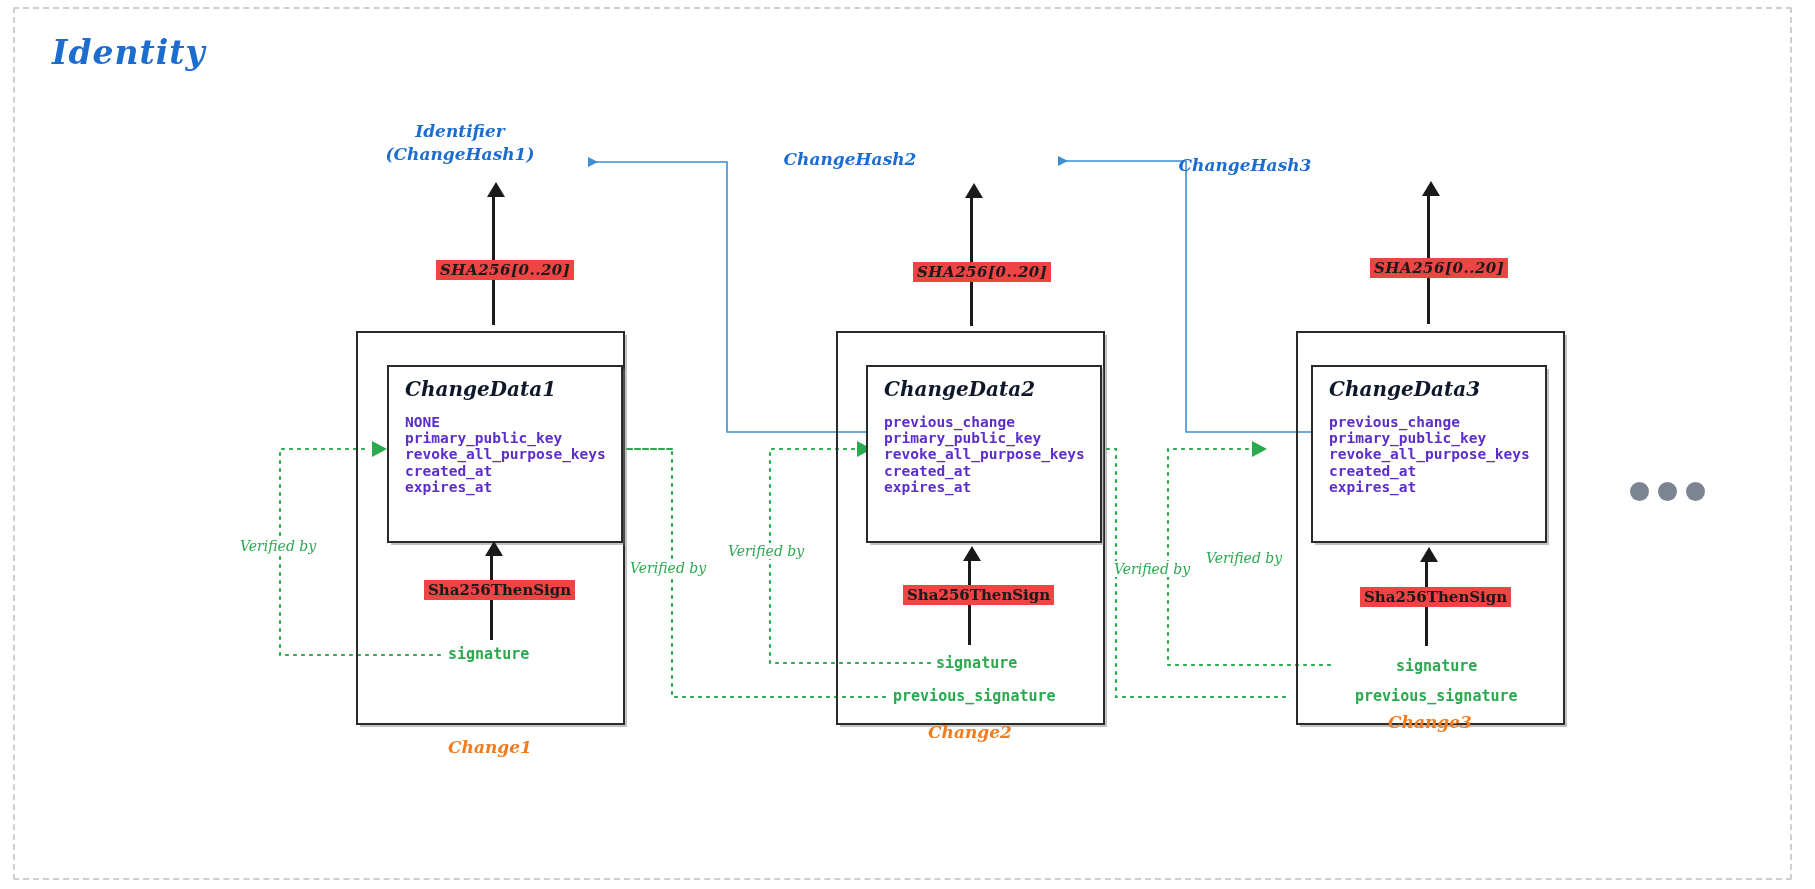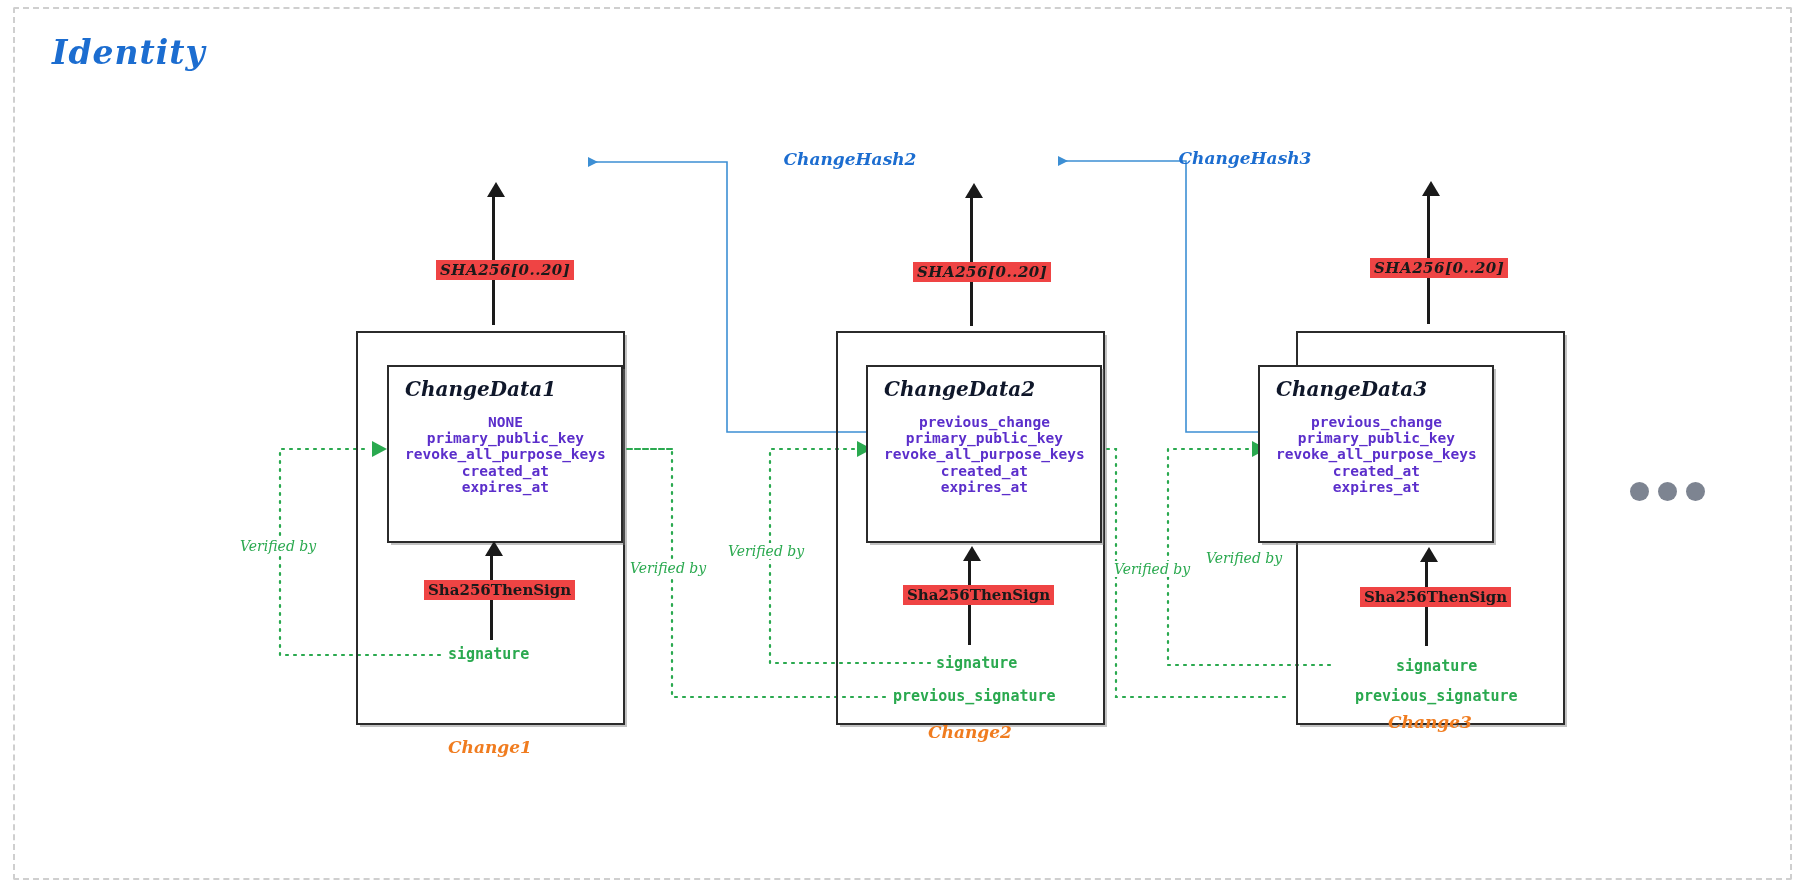--- a/index.html
+++ b/index.html
@@ -113,21 +113,21 @@
   .cd-fields {
     position: absolute;
     left: 16px;
     top: 47px;
     font-family: "DejaVu Sans Mono", monospace;
     font-size: 14.5px;
     font-weight: bold;
     color: #5b2ecb;
     line-height: 1.12;
   }
-  .cd-fields div { white-space: nowrap; text-align: center; }
+  .cd-fields div { white-space: nowrap; }
   .change-label {
     position: absolute;
     font-family: "DejaVu Serif", serif;
     font-style: italic;
     font-weight: bold;
     font-size: 17px;
     color: #f07c1f;
     text-align: center;
   }
   
@@ -220,22 +220,24 @@
     <g>
       <path d="M 1285,697 L 1116,697 L 1116,449 L 1065,449" fill="none" stroke="#2aa94f" stroke-width="2.2" stroke-dasharray="2,6" stroke-linecap="round"></path>
       <path d="M 1063,441 L 1048,449 L 1063,457 z" fill="#2aa94f"></path>
     </g>
 
     <g>
       <path d="M 440,655 L 620,655" fill="none" stroke="#2aa94f" stroke-width="2.2" stroke-dasharray="2,6" stroke-linecap="round" opacity="0"></path>
     </g>
   </svg>
 
+  <div class="hashlabel" style="left:370px; top:120px; width:180px;">Identifier
+(ChangeHash1)</div>
   <div class="hashlabel" style="left:760px; top:148px; width:180px;">ChangeHash2</div>
-  <div class="hashlabel" style="left:1155px; top:147px; width:180px;">ChangeHash3</div>
+  <div class="hashlabel" style="left:1155px; top:154px; width:180px;">ChangeHash3</div>
 
   <div class="varrow" style="left:492px; top:193px; height:132px;"></div>
   <div class="arrowlabel" style="left:436px; top:260px;">SHA256[0..20]</div>
 
   <div class="varrow" style="left:970px; top:194px; height:132px;"></div>
   <div class="arrowlabel" style="left:913px; top:262px;">SHA256[0..20]</div>
 
   <div class="varrow" style="left:1427px; top:192px; height:132px;"></div>
   <div class="arrowlabel" style="left:1370px; top:258px;">SHA256[0..20]</div>
 
@@ -266,21 +268,21 @@
       <div>expires_at</div>
     </div>
   </div>
   <div class="varrow" style="left:968px; top:557px; height:88px;"></div>
   <div class="arrowlabel plain" style="left:903px; top:585px;">Sha256ThenSign</div>
   <div class="glabel" style="left:936px; top:654px;">signature</div>
   <div class="glabel" style="left:893px; top:687px;">previous_signature</div>
   <div class="change-label" style="left:880px; top:722px; width:180px;">Change2</div>
 
   <div class="change-outer" style="left:1296px; top:331px; width:265px; height:390px;"></div>
-  <div class="change-inner" style="left:1258px; top:365px; width:232px; height:174px;">
+  <div class="change-inner" style="left:1311px; top:365px; width:232px; height:174px;">
     <div class="cd-title">ChangeData3</div>
     <div class="cd-fields">
       <div>previous_change</div>
       <div>primary_public_key</div>
       <div>revoke_all_purpose_keys</div>
       <div>created_at</div>
       <div>expires_at</div>
     </div>
   </div>
   <div class="varrow" style="left:1425px; top:558px; height:88px;"></div>

